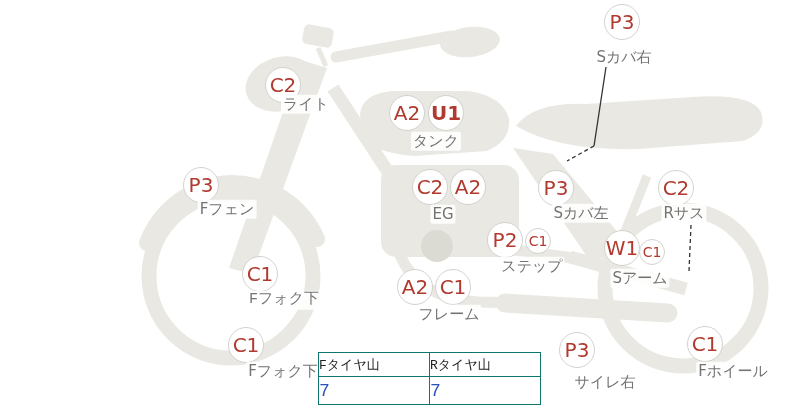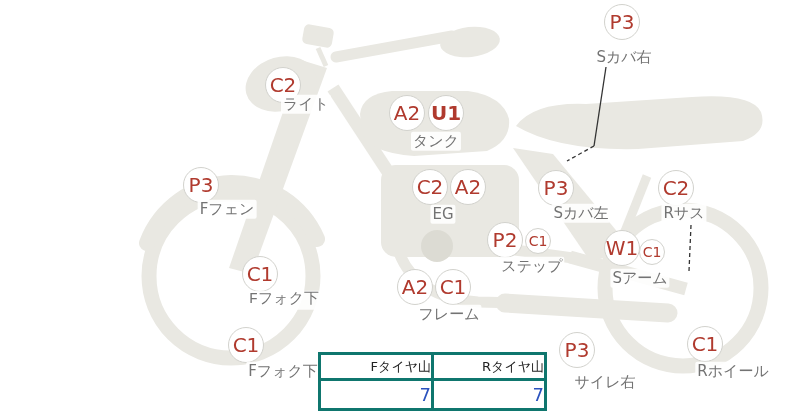--- a/index.html
+++ b/index.html
@@ -65,24 +65,25 @@
     border-radius: 2px;
   }
   .tire-table {
     position: absolute;
     left: 318px;
     top: 352px;
     border-collapse: collapse;
     background: #ffffff;
   }
   .tire-table th, .tire-table td {
-    border: 3px solid #0f766e;
+    border: 1px solid #0f766e;
     width: 110px;
-    text-align: right;
+    text-align: left;
     padding: 0;
+    font-family: Liberation Mono, monospace;
   }
   .tire-table th {
     height: 23px;
     font-size: 13px;
     font-weight: normal;
     color: #222222;
   }
   .tire-table td {
     height: 27px;
     font-size: 18px;
@@ -151,21 +152,21 @@
       <div class="grade-circle" style="left: 240px; top: 274px;">C1</div>
       <div class="part-caption" style="left: 264px; top: 300px; font-family: Liberation Mono, monospace;">Fフォク下</div>
       <div class="grade-circle" style="left: 395px; top: 287px;">A2</div>
       <div class="grade-circle" style="left: 433px; top: 287px;">C1</div>
       <div class="part-caption" style="left: 429px; top: 314px;">フレーム</div>
       <div class="grade-circle" style="left: 226px; top: 345px;">C1</div>
       <div class="part-caption" style="left: 263px; top: 371px;">Fフォク下</div>
       <div class="grade-circle" style="left: 557px; top: 350px;">P3</div>
       <div class="part-caption" style="left: 585px; top: 382px;">サイレ右</div>
       <div class="grade-circle" style="left: 685px; top: 344px;">C1</div>
-      <div class="part-caption" style="left: 713px; top: 371px;">Rホイール</div>
+      <div class="part-caption" style="left: 713px; top: 371px;">Fホイール</div>
     </div>
 
   <table class="tire-table">
     <tbody>
       <tr>
         <th>Fタイヤ山</th>
         <th>Rタイヤ山</th>
       </tr>
       <tr>
         <td>7</td>

